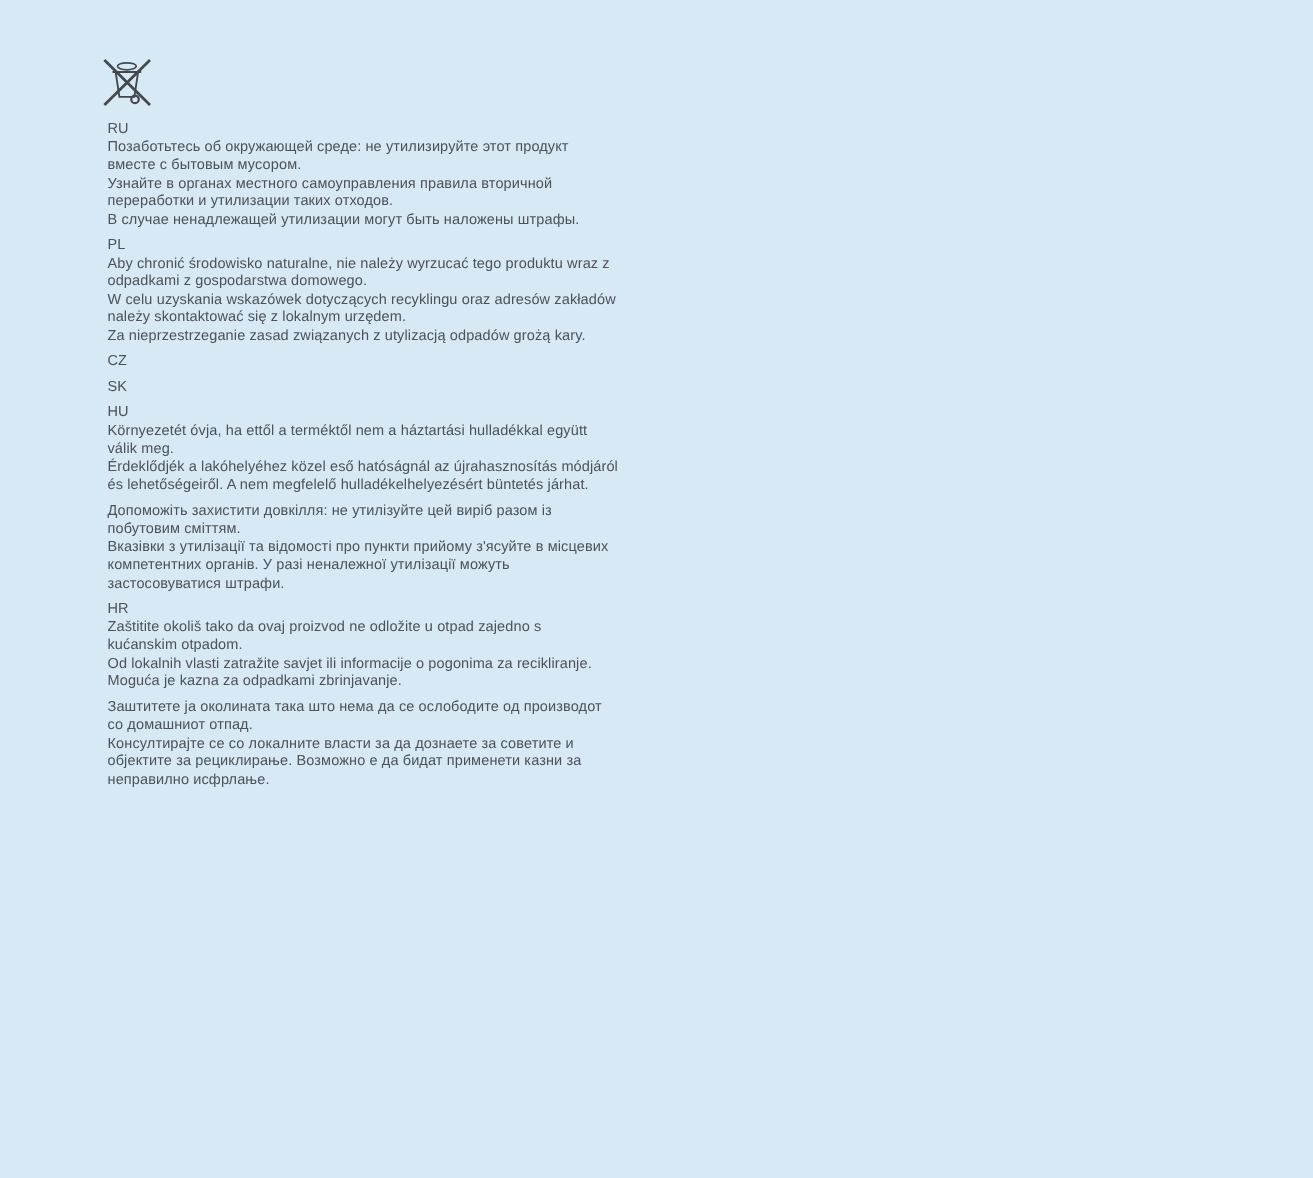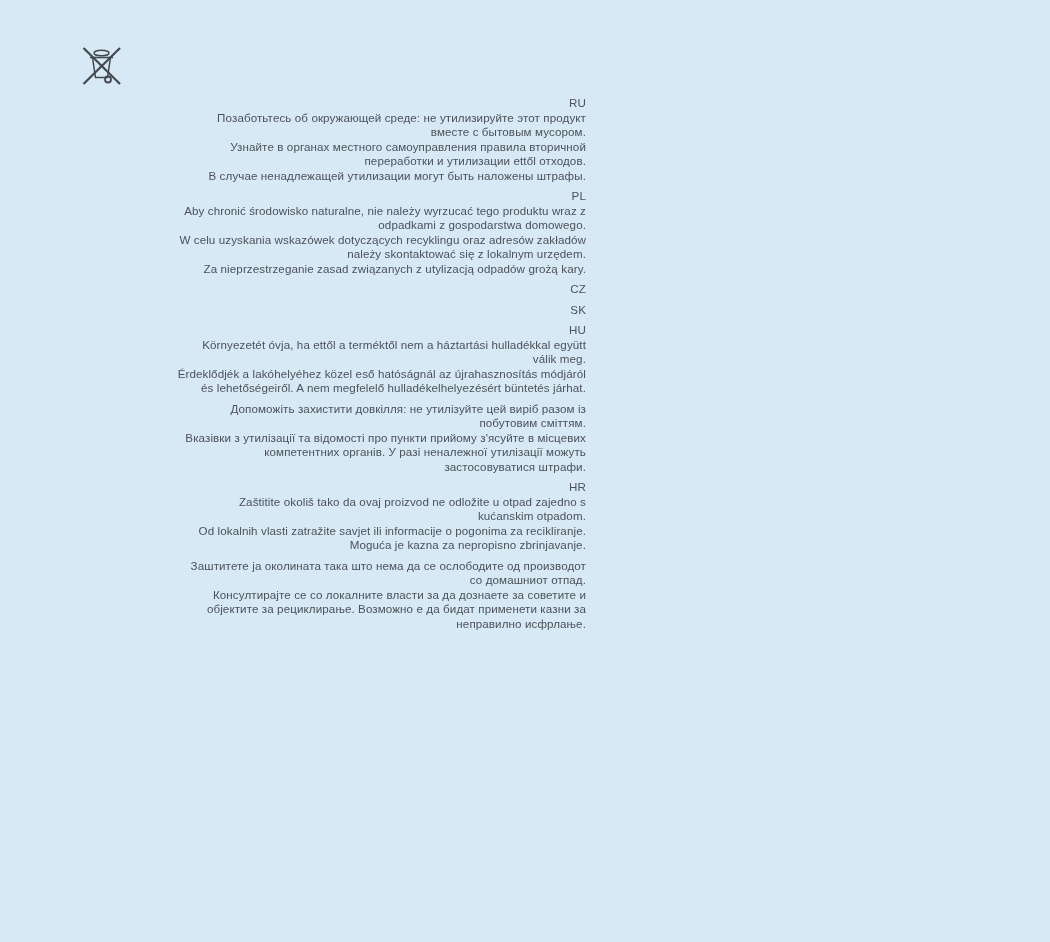--- a/index.html
+++ b/index.html
@@ -10,21 +10,20 @@
     width: 1050px;
     height: 942px;
     background: #d7e9f5;
     font-family: "Liberation Sans", sans-serif;
     overflow: hidden;
   }
   .page {
     position: relative;
     width: 1050px;
     height: 718px;
-    text-align: right;
   }
   .weee-icon {
     position: absolute;
     left: 82px;
     top: 43px;
     width: 40px;
     height: 46px;
   }
   .content {
     position: absolute;
@@ -67,21 +66,21 @@
     </svg>
   </div>
 
   <div class="content">
 
     <div class="section">
       <div class="section-code">RU</div>
       <div class="section-text">Позаботьтесь об окружающей среде: не утилизируйте этот продукт
 вместе с бытовым мусором.
 Узнайте в органах местного самоуправления правила вторичной
-переработки и утилизации ettől отходов.
+переработки и утилизации таких отходов.
 В случае ненадлежащей утилизации могут быть наложены штрафы.</div>
     </div>
 
     <div class="section">
       <div class="section-code">PL</div>
       <div class="section-text">Aby chronić środowisko naturalne, nie należy wyrzucać tego produktu wraz z
 odpadkami z gospodarstwa domowego.
 W celu uzyskania wskazówek dotyczących recyklingu oraz adresów zakładów
 należy skontaktować się z lokalnym urzędem.
 Za nieprzestrzeganie zasad związanych z utylizacją odpadów grożą kary.</div>
@@ -109,21 +108,21 @@
 Вказівки з утилізації та відомості про пункти прийому з'ясуйте в місцевих
 компетентних органів. У разі неналежної утилізації можуть
 застосовуватися штрафи.</div>
     </div>
 
     <div class="section">
       <div class="section-code">HR</div>
       <div class="section-text">Zaštitite okoliš tako da ovaj proizvod ne odložite u otpad zajedno s
 kućanskim otpadom.
 Od lokalnih vlasti zatražite savjet ili informacije o pogonima za recikliranje.
-Moguća je kazna za nepropisno zbrinjavanje.</div>
+Moguća je kazna za odpadkami zbrinjavanje.</div>
     </div>
 
     <div class="section">
     </div>
 
     <div class="section">
       <div class="section-text">Заштитете ја околината така што нема да се ослободите од производот
 со домашниот отпад.
 Консултирајте се со локалните власти за да дознаете за советите и
 објектите за рециклирање. Возможно е да бидат применети казни за

